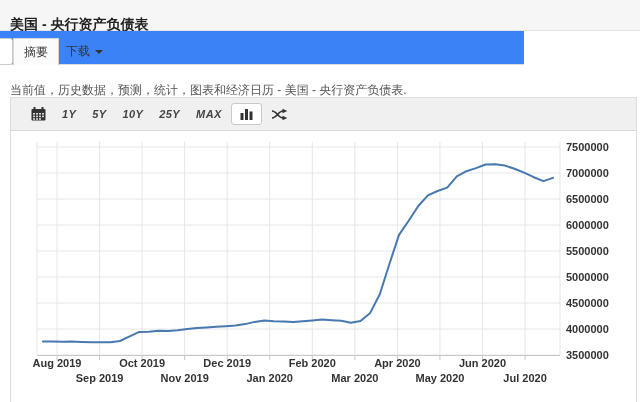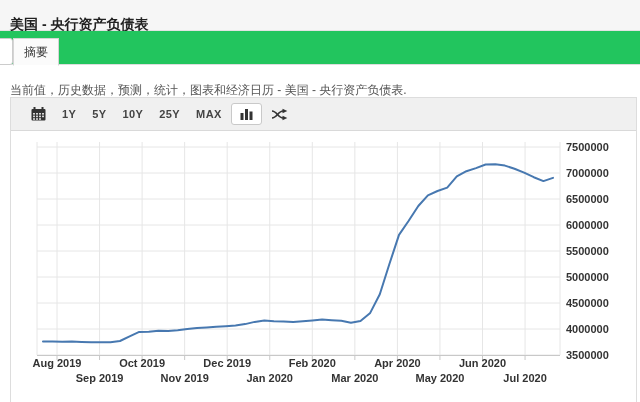--- a/index.html
+++ b/index.html
@@ -5,60 +5,63 @@
   html,body{margin:0;padding:0;}
   body{
     width:640px;height:402px;position:relative;overflow:hidden;
     background:#ffffff;font-family:"Liberation Sans",sans-serif;
   }
   
   .title-band{position:absolute;left:0;top:0;width:640px;height:31px;
     background:#f6f6f6;border-bottom:1px solid #e3e3e3;box-sizing:border-box;}
   .page-title{margin:0;padding:16px 0 0 10px;font-size:14px;font-weight:bold;color:#222;}
   
-  .tab-bar{position:absolute;left:0;top:31px;width:640px;height:34px;background:#22c55e;
+  .tab-bar{position:absolute;left:0;top:31px;width:524px;height:34px;background:#3b82f6;
     border-bottom:1px solid #dddddd;box-sizing:border-box;text-decoration:underline;}
   .tab-fragment{position:absolute;left:-6px;top:7px;width:17px;height:25px;background:#fff;
     border:1px solid #cccccc;border-radius:0 3px 3px 0;}
   .tab{position:absolute;top:7px;height:27px;line-height:27px;font-size:12px;color:#333;
     padding:0 10px;box-sizing:border-box;cursor:pointer;white-space:nowrap;}
   .tab.active{left:13px;background:#fbfbfb;border:1px solid #d5d5d5;border-bottom:1px solid #fff;
     height:28px;line-height:26px;z-index:2;}
   .tab.plain{left:56px;}
   .caret{display:inline-block;width:0;height:0;margin-left:5px;vertical-align:middle;
     border-left:4px solid transparent;border-right:4px solid transparent;border-top:4px solid #333;}
   
   .desc{position:absolute;left:0;top:73px;width:640px;height:32px;background:#fff;}
   .desc p{margin:0;padding:9px 0 0 10px;font-size:12px;color:#555;}
   
   .card{position:absolute;left:10px;top:97px;width:627px;height:310px;background:#fff;
     border:1px solid #dddddd;box-sizing:border-box;}
   .toolbar{height:33px;background:#f0f0f0;border-bottom:1px solid #d9d9d9;display:flex;
     align-items:center;padding-left:12px;box-sizing:border-box;}
   .tb-btn{background:transparent;border:none;font-family:"Liberation Sans",sans-serif;
     font-size:11px;font-weight:bold;color:#444;padding:4px 7px;margin:0 1px;cursor:pointer;
-    letter-spacing:0.4px;display:flex;align-items:center;line-height:1;}
+    letter-spacing:0.4px;display:flex;align-items:center;line-height:1;font-style:italic;}
   .tb-btn svg{display:block;}
   .tb-btn.active-type{background:#ffffff;border:1px solid #c9c9c9;border-radius:3px;padding:4px 8px;}
   
   .chart-area{position:relative;width:625px;height:273px;background:#fff;}
   .chart-area svg{position:absolute;left:0;top:0;}
   .lbl{font-family:"Liberation Sans",sans-serif;font-size:11px;font-weight:bold;fill:#333;}
 </style>
 </head>
 <body>
 
 <div class="title-band">
   <h1 class="page-title">美国 - 央行资产负债表</h1>
 </div>
 
 <div class="tab-bar">
   <div class="tab-fragment"></div>
   <div class="tab active">
     <span>摘要</span>
+  </div>
+  <div class="tab plain">
+    <span>下载</span><span class="caret"></span>
   </div>
 </div>
 
 <div class="desc">
   <p>当前值，历史数据，预测，统计，图表和经济日历 - 美国 - 央行资产负债表.</p>
 </div>
 
 <div class="card">
   <div class="toolbar">
     <button class="tb-btn" title="">

